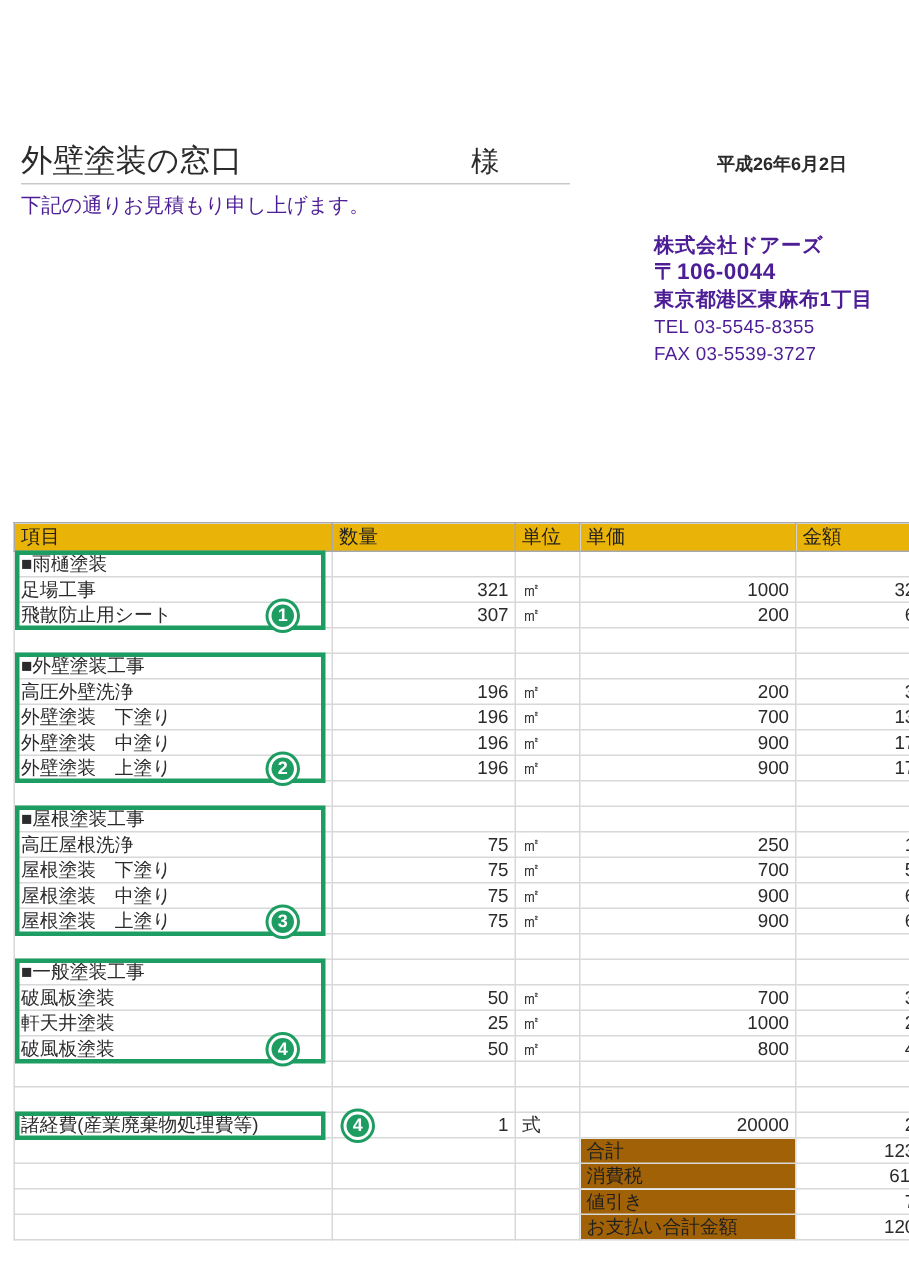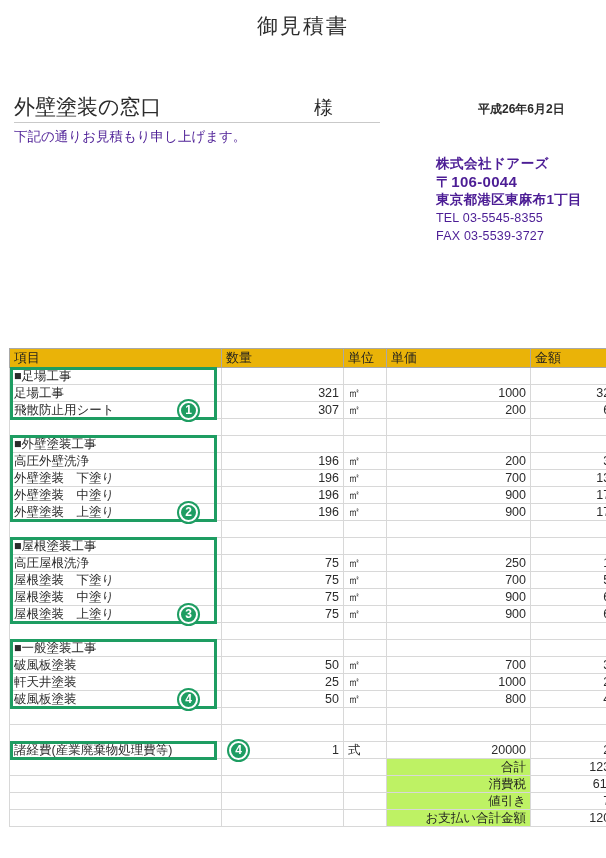--- a/index.html
+++ b/index.html
@@ -70,42 +70,41 @@
     border:1px solid #a8a8a8;font-size:13px;
   }
   .c-item{width:203px;}
   .c-qty{width:113px;text-align:right;}
   .c-unit{width:34px;text-align:left;}
   .c-price{width:135px;text-align:right;}
   .c-amt{width:103px;text-align:right;}
 
   .grp{font-weight:bold;}
   .blank td{height:16px;}
-  .lbl-cell{background:#bef264;color:#1f1f1f;text-align:right;}
+  .lbl-cell{background:#a16207;color:#1f1f1f;text-align:left;}
 
   
   .mk-box{
     position:absolute;border:3px solid #1e9d62;box-sizing:border-box;
     pointer-events:none;
   }
   .mk-num{
     position:absolute;width:19px;height:19px;border-radius:50%;
     background:#1e9d62;border:2px solid #ffffff;
     box-shadow:0 0 0 2px #1e9d62;
     color:#ffffff;font-size:12px;font-weight:bold;
     display:flex;align-items:center;justify-content:center;
     box-sizing:border-box;
   }
 </style>
 </head>
 <body>
 
 <div class="doc">
 
-  <div class="doc-title">御見積書</div>
 
   <div class="client-row">
     <span class="client-name">外壁塗装の窓口</span>
     <span class="client-sama">様</span>
   </div>
   <div class="client-note">下記の通りお見積もり申し上げます。</div>
   <div class="doc-date">平成26年6月2日</div>
 
   <div class="vendor">
     <div class="v-name">株式会社ドアーズ</div>
@@ -121,21 +120,21 @@
       <tr>
         <th class="c-item">項目</th>
         <th class="c-qty" style="text-align:left">数量</th>
         <th class="c-unit">単位</th>
         <th class="c-price" style="text-align:left">単価</th>
         <th class="c-amt" style="text-align:left">金額</th>
       </tr>
     </thead>
     <tbody id="tbody">
         <tr>
-          <td class="c-item grp">■足場工事</td>
+          <td class="c-item grp">■雨樋塗装</td>
           <td class="c-qty"></td>
           <td class="c-unit"></td>
           <td class="c-price"></td>
           <td class="c-amt"></td>
         </tr>
         <tr>
           <td class="c-item">足場工事</td>
           <td class="c-qty">321</td>
           <td class="c-unit">㎡</td>
           <td class="c-price">1000</td>

